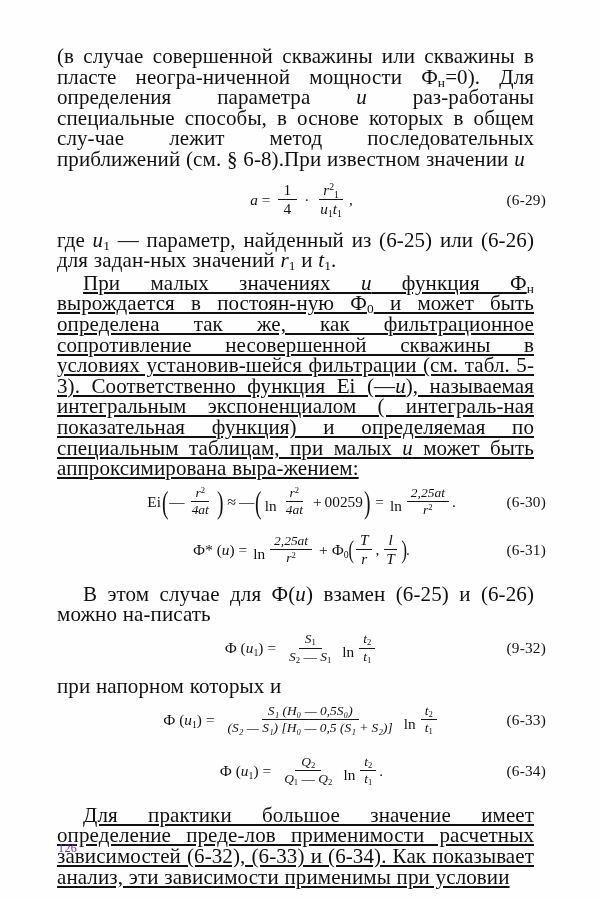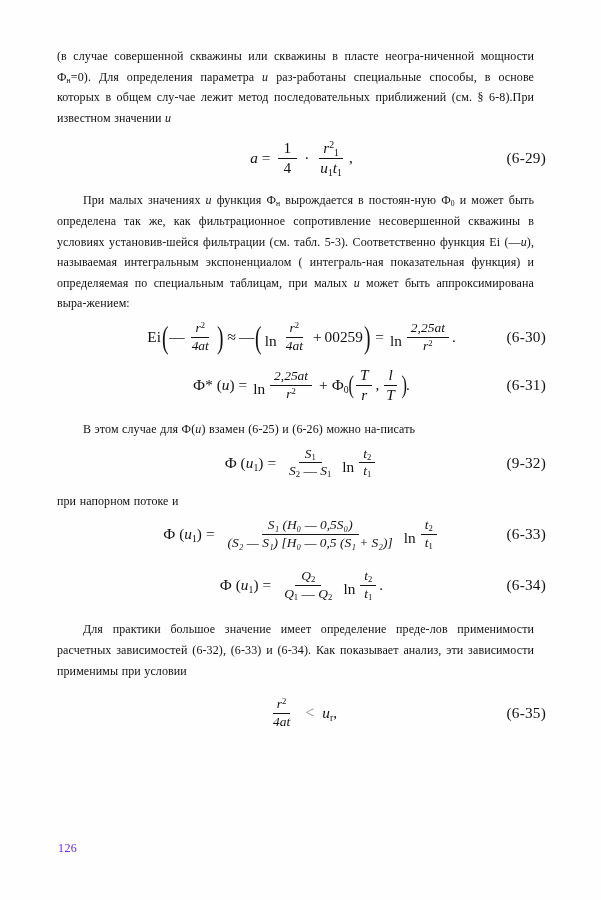--- a/index.html
+++ b/index.html
@@ -23,30 +23,30 @@
     background: #fefefe;
   }
   .content {
     position: absolute;
     left: 57px;
     top: 46px;
     width: 489px;
   }
   p.para {
     margin: 0 12px 0 0;
-    font-size: 12px;
+    font-size: 21px;
     line-height: 20.6px;
     text-align: justify;
     text-justify: inter-word;
     letter-spacing: 0.1px;
     word-spacing: 0.4px;
     color: #101010;
   }
   p.indent { text-indent: 26px; }
-  p.spaced { margin-top: 2px; }
+  p.spaced { margin-top: 2px; text-decoration: underline; }
   i, .it { font-style: italic; }
   sub {
     font-size: 0.64em;
     vertical-align: -0.26em;
     line-height: 0;
   }
   sup {
     font-size: 0.64em;
     vertical-align: 0.52em;
     line-height: 0;
@@ -153,20 +153,21 @@
           <span class="num"><i>r</i><sup>2</sup><sub>1</sub></span>
           <span class="den"><i>u</i><sub>1</sub><i>t</i><sub>1</sub></span>
         </span>
         <span>,</span>
       </span>
       <span class="tag">(6-29)</span>
     </div>
 
     <div class="gap-m"></div>
 
+    <p class="para"><span>где </span><i>u</i><sub>1</sub><span> — параметр, найденный из (6-25) или (6-26) для задан-ных значений </span><i>r</i><sub>1</sub><span> и </span><i>t</i><sub>1</sub><span>.</span></p>
 
     <p class="para indent spaced"><span>При малых значениях </span><i>и</i><span> функция Ф</span><sub>н</sub><span> вырождается в постоян-ную Ф</span><sub>0</sub><span> и может быть определена так же, как фильтрационное сопротивление несовершенной скважины в условиях установив-шейся фильтрации (см. табл. 5-3). Соответственно функция Ei (—</span><i>u</i><span>), называемая интегральным экспоненциалом ( интеграль-ная показательная функция) и определяемая по специальным таблицам, при малых </span><i>u</i><span> может быть аппроксимирована выра-жением:</span></p>
 
     <div class="gap-s"></div>
 
     <div class="fml-row">
       <span class="fml-body">
         <span>Ei</span>
         <span class="paren-big">(</span>
         <span>—</span>
@@ -249,21 +250,21 @@
         <span class="frac">
           <span class="num"><i>t</i><sub>2</sub></span>
           <span class="den"><i>t</i><sub>1</sub></span>
         </span>
       </span>
       <span class="tag">(9-32)</span>
     </div>
 
     <div class="gap-m"></div>
 
-    <p class="para"><span>при напорном потоке и</span></p>
+    <p class="para"><span>при напорном которых и</span></p>
 
     <div class="gap-s"></div>
 
     <div class="fml-row">
       <span class="fml-body">
         <span>Ф</span>
         <span>&nbsp;(<i>u</i><sub>1</sub>)</span>
         <span class="op">=</span>
         <span class="frac wide">
           <span class="num it">S₁ (H₀ — 0,5S₀)</span>

